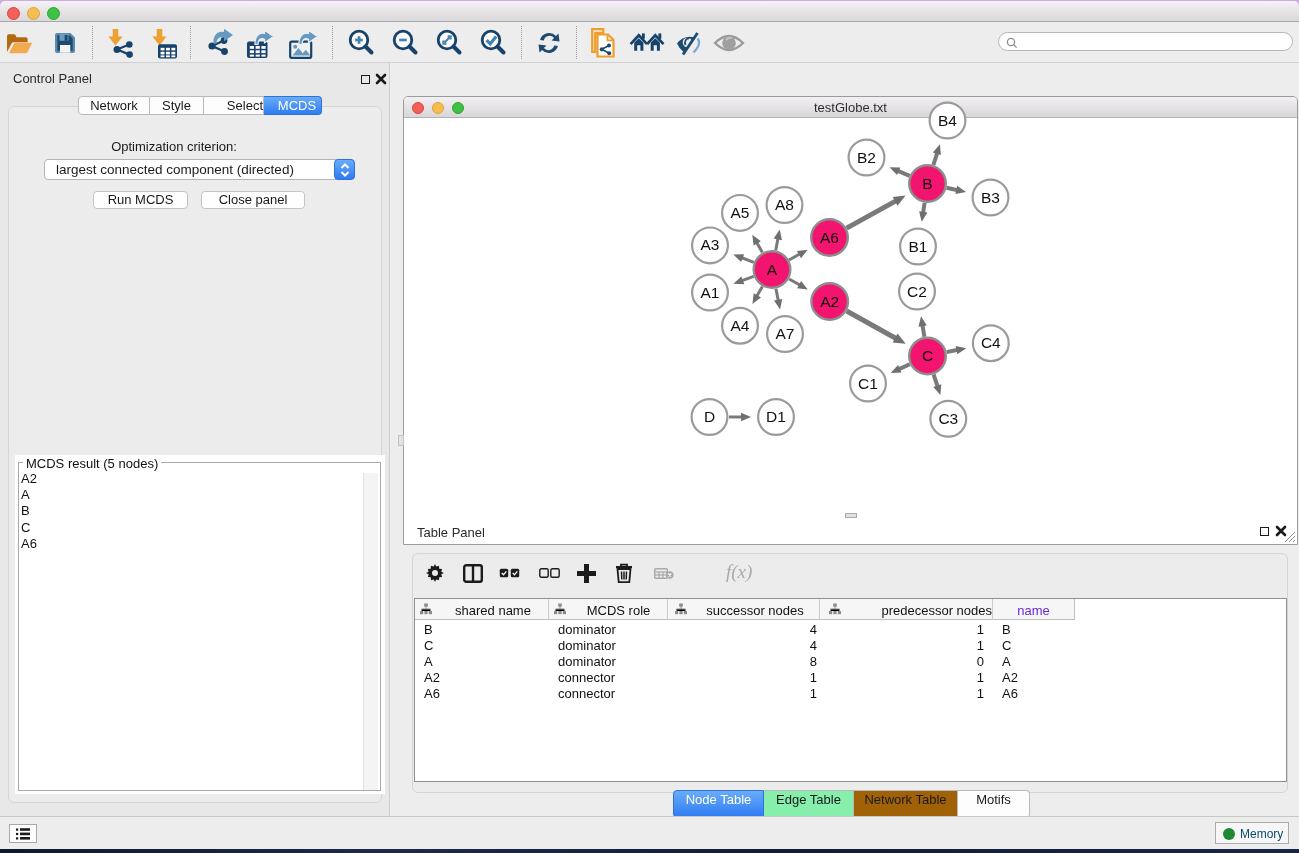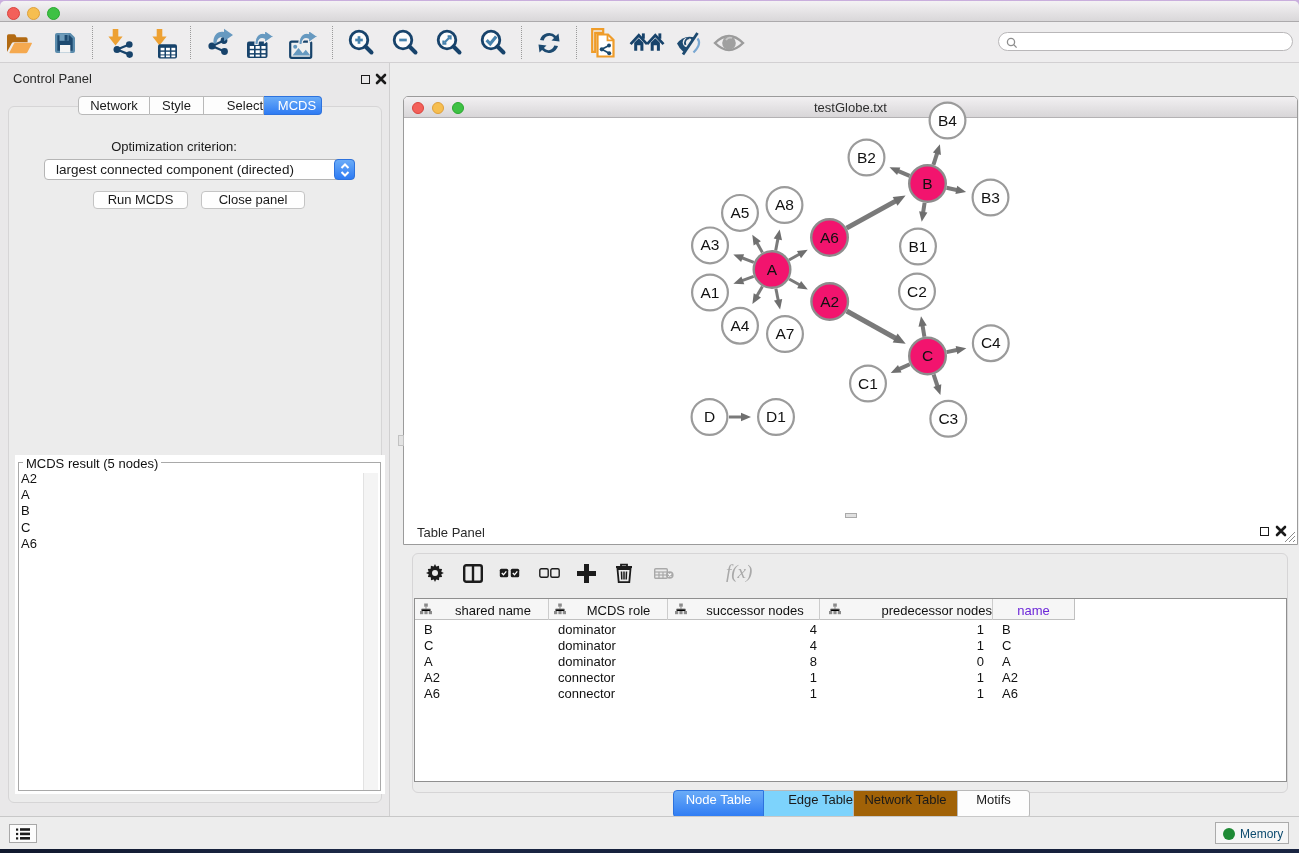--- a/index.html
+++ b/index.html
@@ -440,21 +440,21 @@
 <div class="abs" style="left:992px;top:603px;width:83px;text-align:center;font-size:13px;color:#6d28d9;">name</div>
 
 <div class="abs" style="left:424px;top:622px;font-size:13px;color:#111;line-height:16.1px;">B<br>C<br>A<br>A2<br>A6</div>
 <div class="abs" style="left:558px;top:622px;font-size:13px;color:#111;line-height:16.1px;">dominator<br>dominator<br>dominator<br>connector<br>connector</div>
 <div class="abs" style="left:700px;top:622px;width:117px;text-align:right;font-size:13px;color:#111;line-height:16.1px;">4<br>4<br>8<br>1<br>1</div>
 <div class="abs" style="left:860px;top:622px;width:124px;text-align:right;font-size:13px;color:#111;line-height:16.1px;">1<br>1<br>0<br>1<br>1</div>
 <div class="abs" style="left:1002px;top:622px;font-size:13px;color:#111;line-height:16.1px;">B<br>C<br>A<br>A2<br>A6</div>
 
 <div class="abs" style="left:673px;top:790px;height:28px;display:flex;font-size:13px;">
   <div style="width:91px;background:linear-gradient(#6aacf8,#2e7bf3);border:1px solid #2d72dd;border-radius:4px 0 0 4px;text-align:center;line-height:18px;color:#fff;">Node Table</div>
-  <div style="width:90px;background:#7dd3fc;border:1px solid #b9b9b9;border-left:none;text-align:right;line-height:18px;color:#1a1a1a;">Edge Table</div>
+  <div style="width:90px;background:#86efac;border:1px solid #b9b9b9;border-left:none;text-align:center;line-height:18px;color:#1a1a1a;">Edge Table</div>
   <div style="width:104px;background:#a16207;border:1px solid #b9b9b9;border-left:none;text-align:center;line-height:18px;color:#1a1a1a;">Network Table</div>
   <div style="width:72px;background:#fdfdfd;border:1px solid #b9b9b9;border-left:none;border-radius:0 4px 4px 0;text-align:center;line-height:18px;color:#1a1a1a;">Motifs</div>
 </div>
 
 <div class="abs" style="left:0;top:816px;width:1299px;height:33px;background:#ededed;border-top:1px solid #c8c8c8;"></div>
 <div class="abs" style="left:9px;top:824px;width:28px;height:19px;background:#fcfcfc;border:1px solid #a8a8a8;">
   <svg width="14" height="12" style="left:6px;top:3px;" viewBox="0 0 14 12">
       <g fill="#1c1c1c">
         <rect x="0" y="0.5" width="2.2" height="2.2"></rect>
         <rect x="0" y="4.9" width="2.2" height="2.2"></rect>

